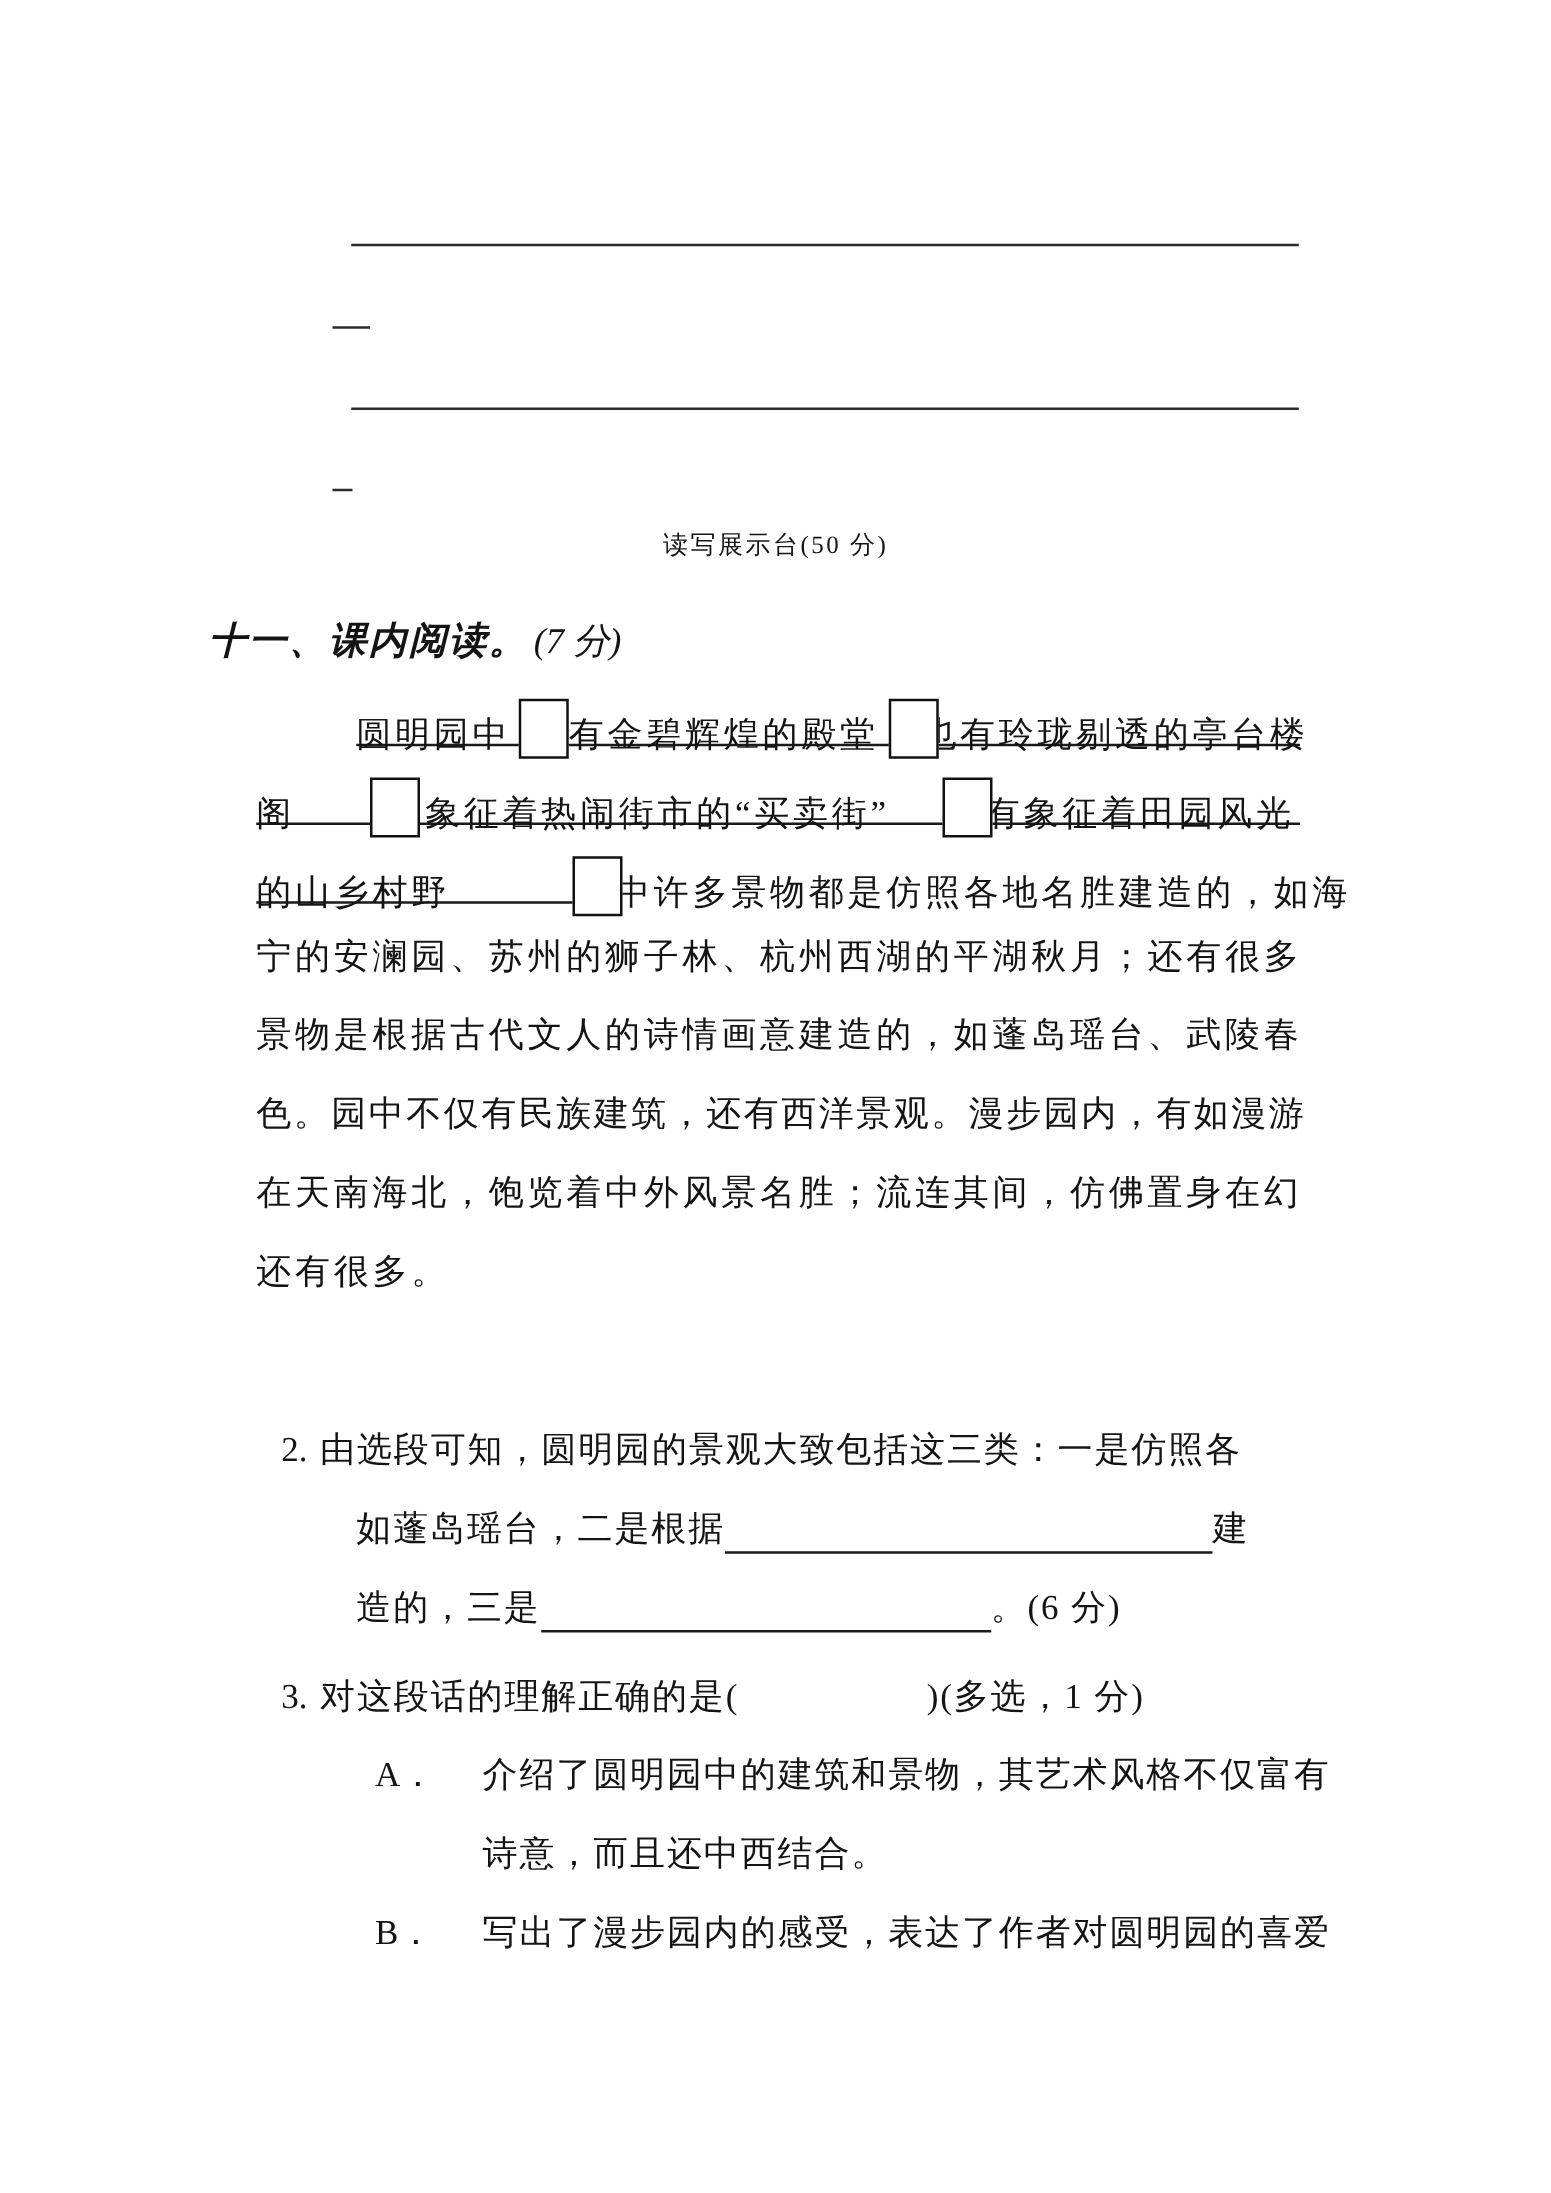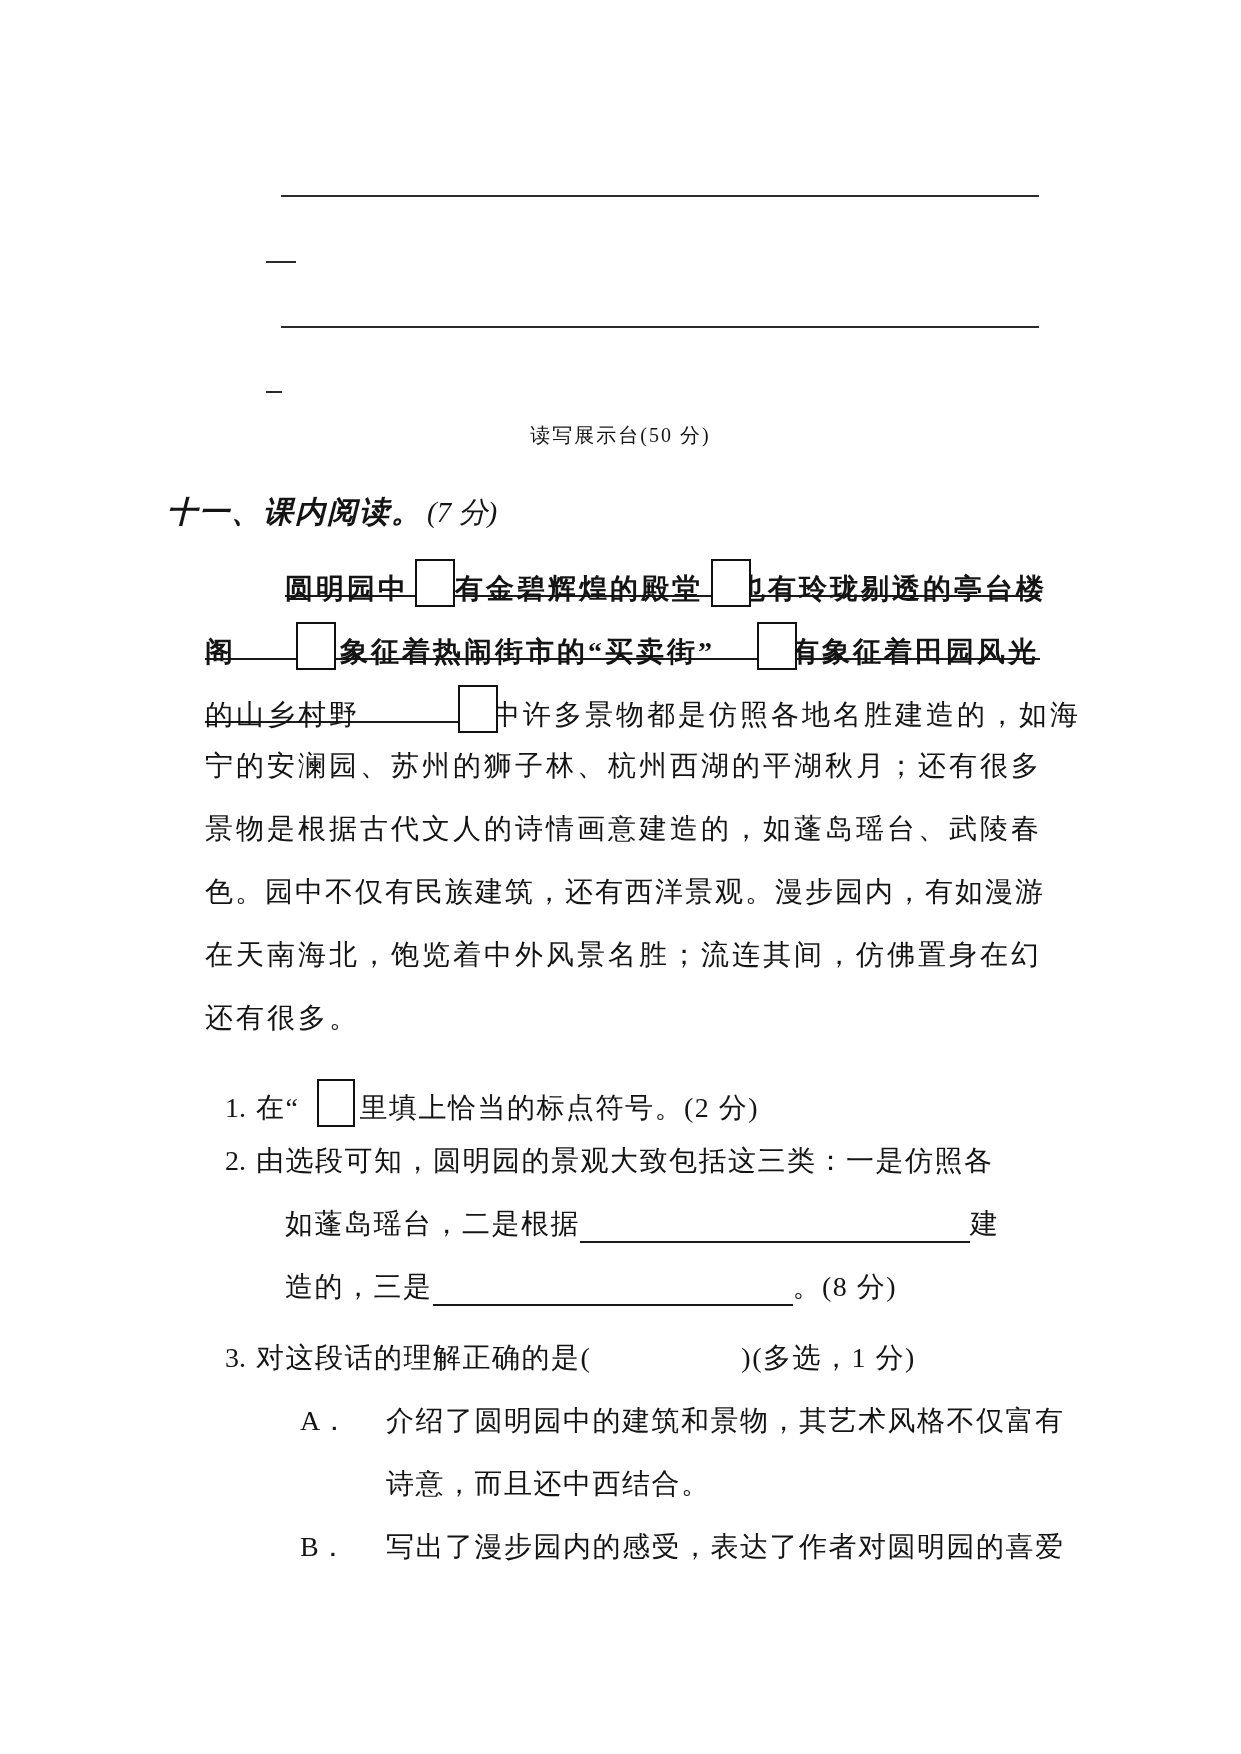--- a/index.html
+++ b/index.html
@@ -26,21 +26,21 @@
   .sec-title .bold-cn{
     font-family:"Liberation Sans","DejaVu Sans",sans-serif;
     font-weight:bold;letter-spacing:2px;
   }
   .sec-title .score{font-size:29px;margin-left:4px;}
   
   .pline{
     height:36px;line-height:36px;font-size:28px;letter-spacing:3px;
     white-space:nowrap;
   }
-  .ul-full{border-bottom:2px solid #1a1a1a;font-weight:bold;}
+  .ul-full{border-bottom:2px solid #1a1a1a;}
   .ul-part{border-bottom:2px solid #1a1a1a;display:inline-block;height:36px;line-height:36px;}
   .pbox{
     display:inline-block;width:40px;height:48px;
     border:2px solid #111;background:#fff;
     vertical-align:bottom;position:relative;z-index:2;
     box-sizing:border-box;
   }
   .clip-sm{margin-right:-6px;}
   .clip-md{margin-right:-14px;}
   
@@ -97,32 +97,29 @@
   <div class="abs pline" style="left:205px;top:685px;width:835px;">
     <span class="ul-part"><span>的山乡村野</span><span class="pbox clip-sm" style="margin-left:98px;"></span></span><span>中许多景物都是仿照各地名胜建造的，如海</span>
   </div>
 
   <div class="abs pline" style="left:205px;top:748px;width:835px;"><span>宁的安澜园、苏州的狮子林、杭州西湖的平湖秋月；还有很多</span></div>
   <div class="abs pline" style="left:205px;top:811px;width:835px;"><span>景物是根据古代文人的诗情画意建造的，如蓬岛瑶台、武陵春</span></div>
   <div class="abs pline" style="left:205px;top:874px;width:835px;letter-spacing:2px;"><span>色。园中不仅有民族建筑，还有西洋景观。漫步园内，有如漫游</span></div>
   <div class="abs pline" style="left:205px;top:937px;width:835px;"><span>在天南海北，饱览着中外风景名胜；流连其间，仿佛置身在幻</span></div>
   <div class="abs pline" style="left:205px;top:1000px;width:835px;"><span>还有很多。</span></div>
 
-  <div class="abs qline" style="left:225px;top:1079px;">
-    <span class="qnum">1.</span><span>在“</span><span class="qbox"></span><span>里填上恰当的标点符号。(2 分)</span>
-  </div>
 
   <div class="abs qline" style="left:225px;top:1142px;">
     <span class="qnum">2.</span><span>由选段可知，圆明园的景观大致包括这三类：一是仿照各</span>
   </div>
   <div class="abs qline" style="left:285px;top:1205px;">
     <span>如蓬岛瑶台，二是根据</span><span class="blank" style="width:390px;"></span><span>建</span>
   </div>
   <div class="abs qline" style="left:285px;top:1268px;">
-    <span>造的，三是</span><span class="blank" style="width:360px;"></span><span>。(8 分)</span>
+    <span>造的，三是</span><span class="blank" style="width:360px;"></span><span>。(6 分)</span>
   </div>
 
   <div class="abs qline" style="left:225px;top:1339px;">
     <span class="qnum">3.</span><span>对这段话的理解正确的是(</span><span class="gap-paren"></span><span>)</span><span>(多选，1 分)</span>
   </div>
 
   <div class="abs qline" style="left:300px;top:1402px;">
     <span class="opt-label">A．</span><span>介绍了圆明园中的建筑和景物，其艺术风格不仅富有</span>
   </div>
   <div class="abs qline" style="left:386px;top:1465px;">

